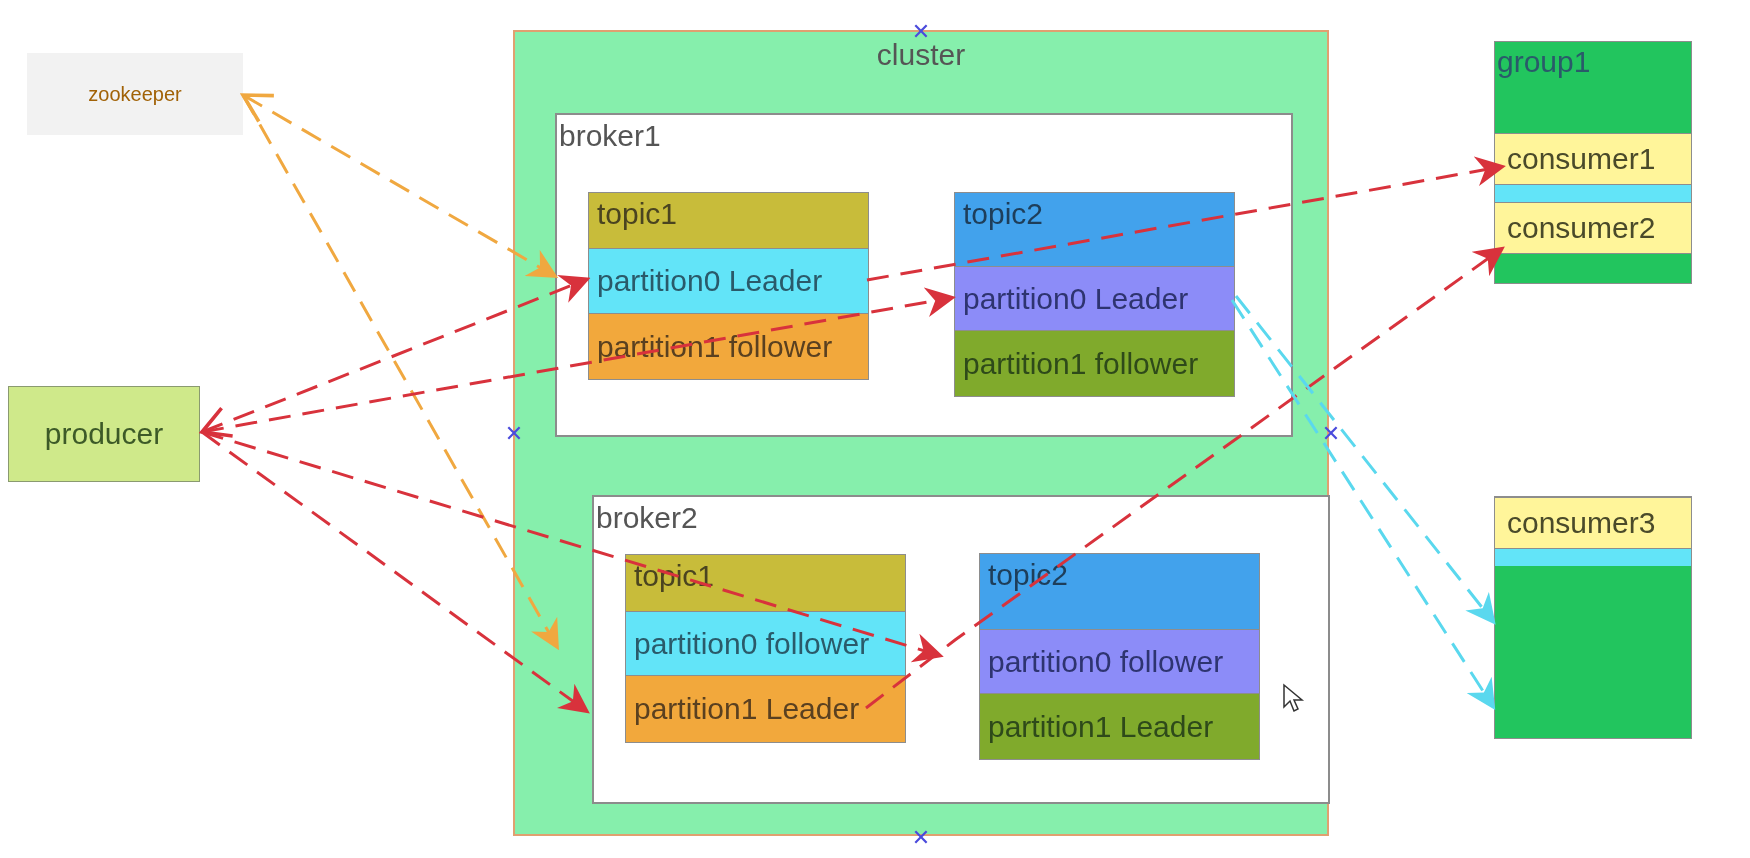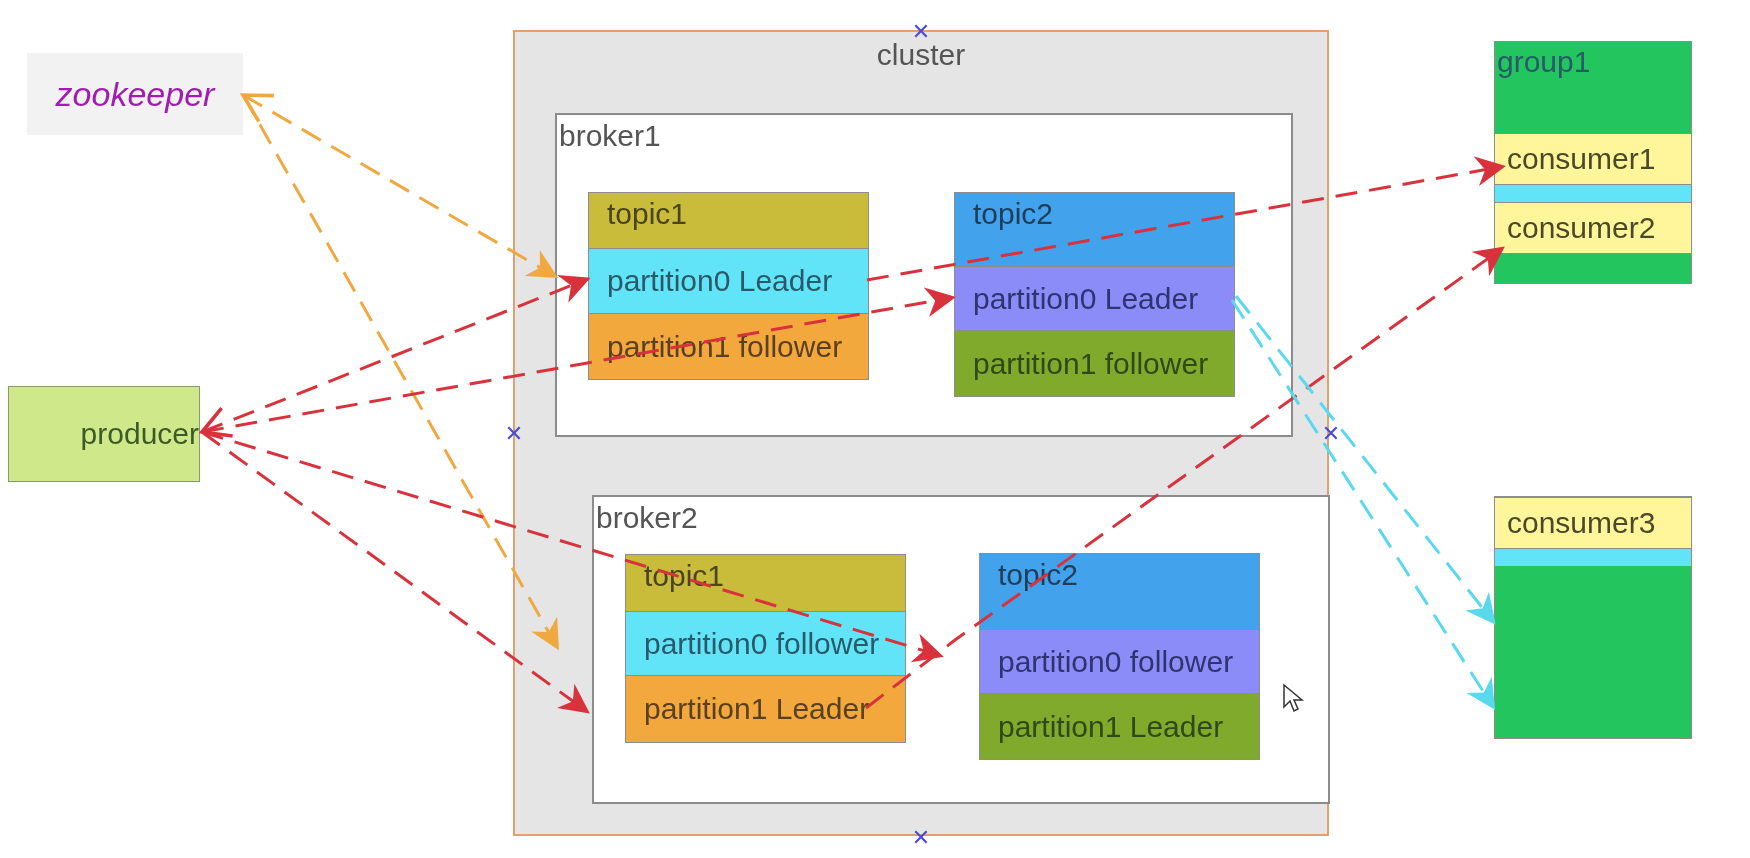--- a/index.html
+++ b/index.html
@@ -4,47 +4,47 @@
 <style>
   html, body { margin: 0; padding: 0; }
   body {
     width: 1750px; height: 858px; position: relative; overflow: hidden;
     background: #ffffff;
     font-family: "Liberation Sans", "DejaVu Sans", sans-serif;
   }
   .abs { position: absolute; box-sizing: border-box; }
   .zk {
     left: 27px; top: 53px; width: 216px; height: 82px;
-    background: #f2f2f2; color: #a21caf;
-    font-size: 34px; display: flex; align-items: center; justify-content: center; font-style: italic;
+    background: #f2f2f2; color: #a16207;
+    font-size: 20px; display: flex; align-items: center; justify-content: center;
   }
   .producer {
     left: 8px; top: 386px; width: 192px; height: 96px;
     background: #cfe98a; border: 1.5px solid #8a9a70; color: #3d5a28;
-    font-size: 30px; display: flex; align-items: center; justify-content: flex-end;
+    font-size: 30px; display: flex; align-items: center; justify-content: center;
   }
   .cluster {
     left: 513px; top: 30px; width: 816px; height: 806px;
-    background: #e5e5e5; border: 2px solid #e0a070;
+    background: #86efac; border: 2px solid #e0a070;
   }
   .cluster-label {
     position: absolute; left: 0; right: 0; top: 6px; text-align: center;
     font-size: 30px; color: #555;
   }
   .broker {
     position: absolute; background: #ffffff; border: 2px solid #8c8c8c;
   }
   .broker-label {
     position: absolute; left: 2px; top: 4px; font-size: 30px; color: #555;
   }
   .topic {
     position: absolute; border: 1.5px solid #8d8d8d; display: flex; flex-direction: column;
   }
   .row {
-    box-sizing: border-box; font-size: 30px; padding-left: 18px;
+    box-sizing: border-box; font-size: 30px; padding-left: 8px;
     display: flex; align-items: center; white-space: nowrap; text-align: center;
   }
   .row + .row { border-top: 1px solid #8d8d8d; }
   .row.head { align-items: flex-start; padding-top: 4px; }
   .group {
     position: absolute; left: 1494px; width: 196px; border: 1.5px solid #8d8d8d;
     background: #22c55e; display: flex; flex-direction: column;
   }
   .g-head { font-size: 30px; color: #2a5a6a; padding: 4px 2px; line-height: 32px; height: 91px; box-sizing: border-box; }
   .consumer {

